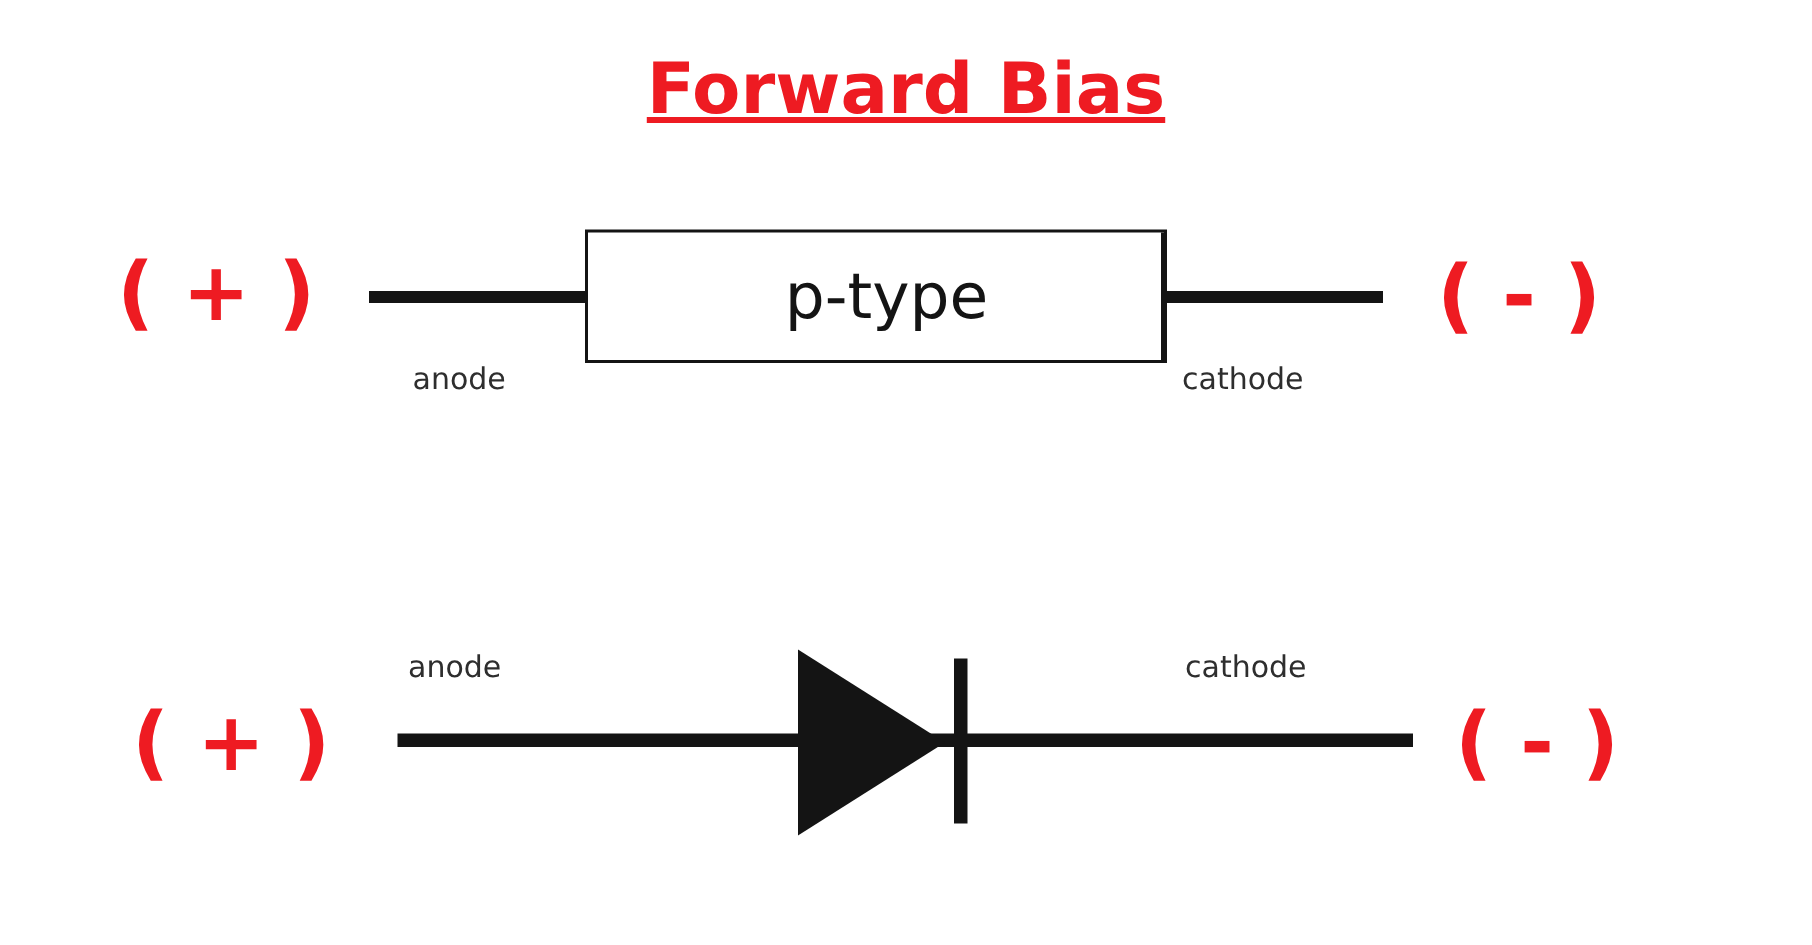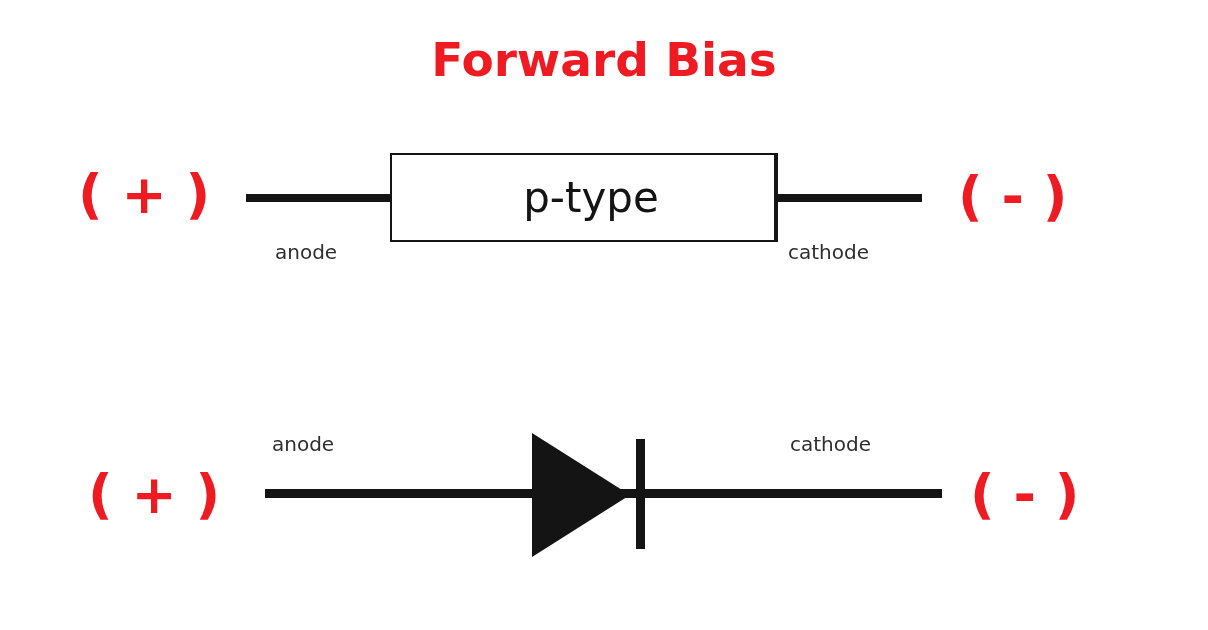--- a/index.html
+++ b/index.html
@@ -18,20 +18,21 @@
   .abs { position: absolute; }
 
   .title {
     left: 0;
     right: 0;
     top: 32px;
     text-align: center;
     font-size: 47px;
     font-weight: 700;
     color: var(--accent-red, #ee1b22);
+    text-decoration: underline;
   }
 
   .terminal {
     font-size: 54px;
     font-weight: 700;
     line-height: 62px;
     color: var(--accent-red, #ee1b22);
     white-space: pre;
   }
 

